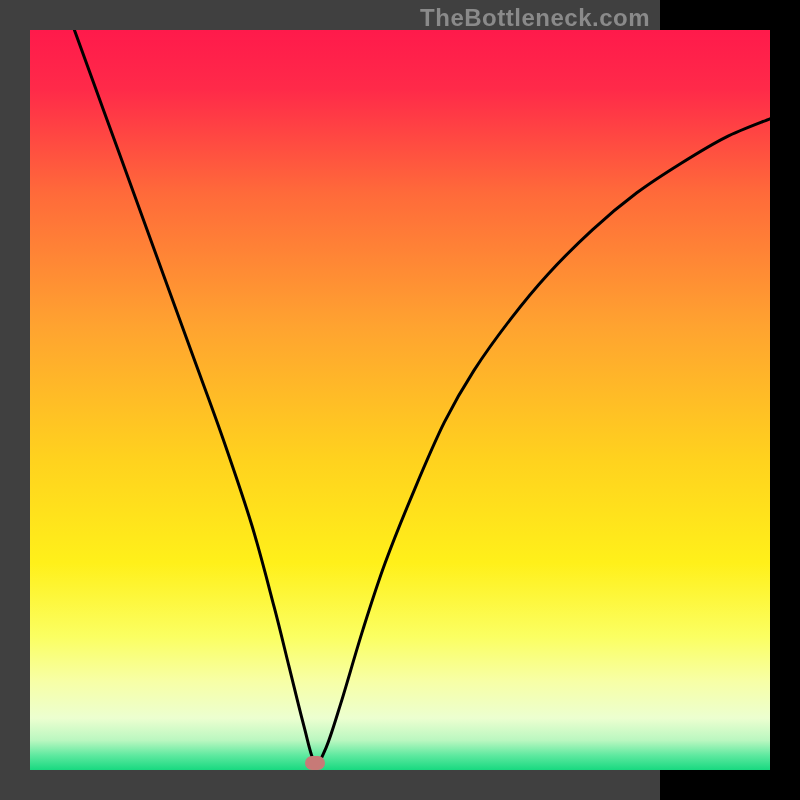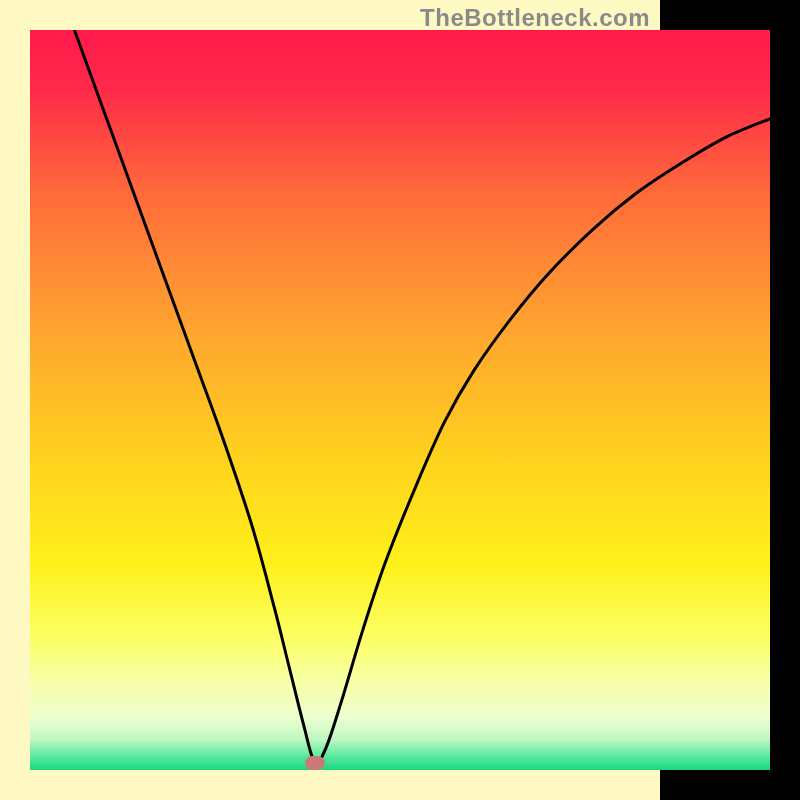--- a/index.html
+++ b/index.html
@@ -7,21 +7,21 @@
     padding: 0;
     width: 800px;
     height: 800px;
     background: #000;
     overflow: hidden;
   }
   .outer {
     position: relative;
     width: 660px;
     height: 800px;
-    background: #fef9c3;
+    background: #404040;
   }
   .plot {
     position: absolute;
     left: 30px;
     top: 30px;
     width: 740px;
     height: 740px;
     
   }
   .watermark {

